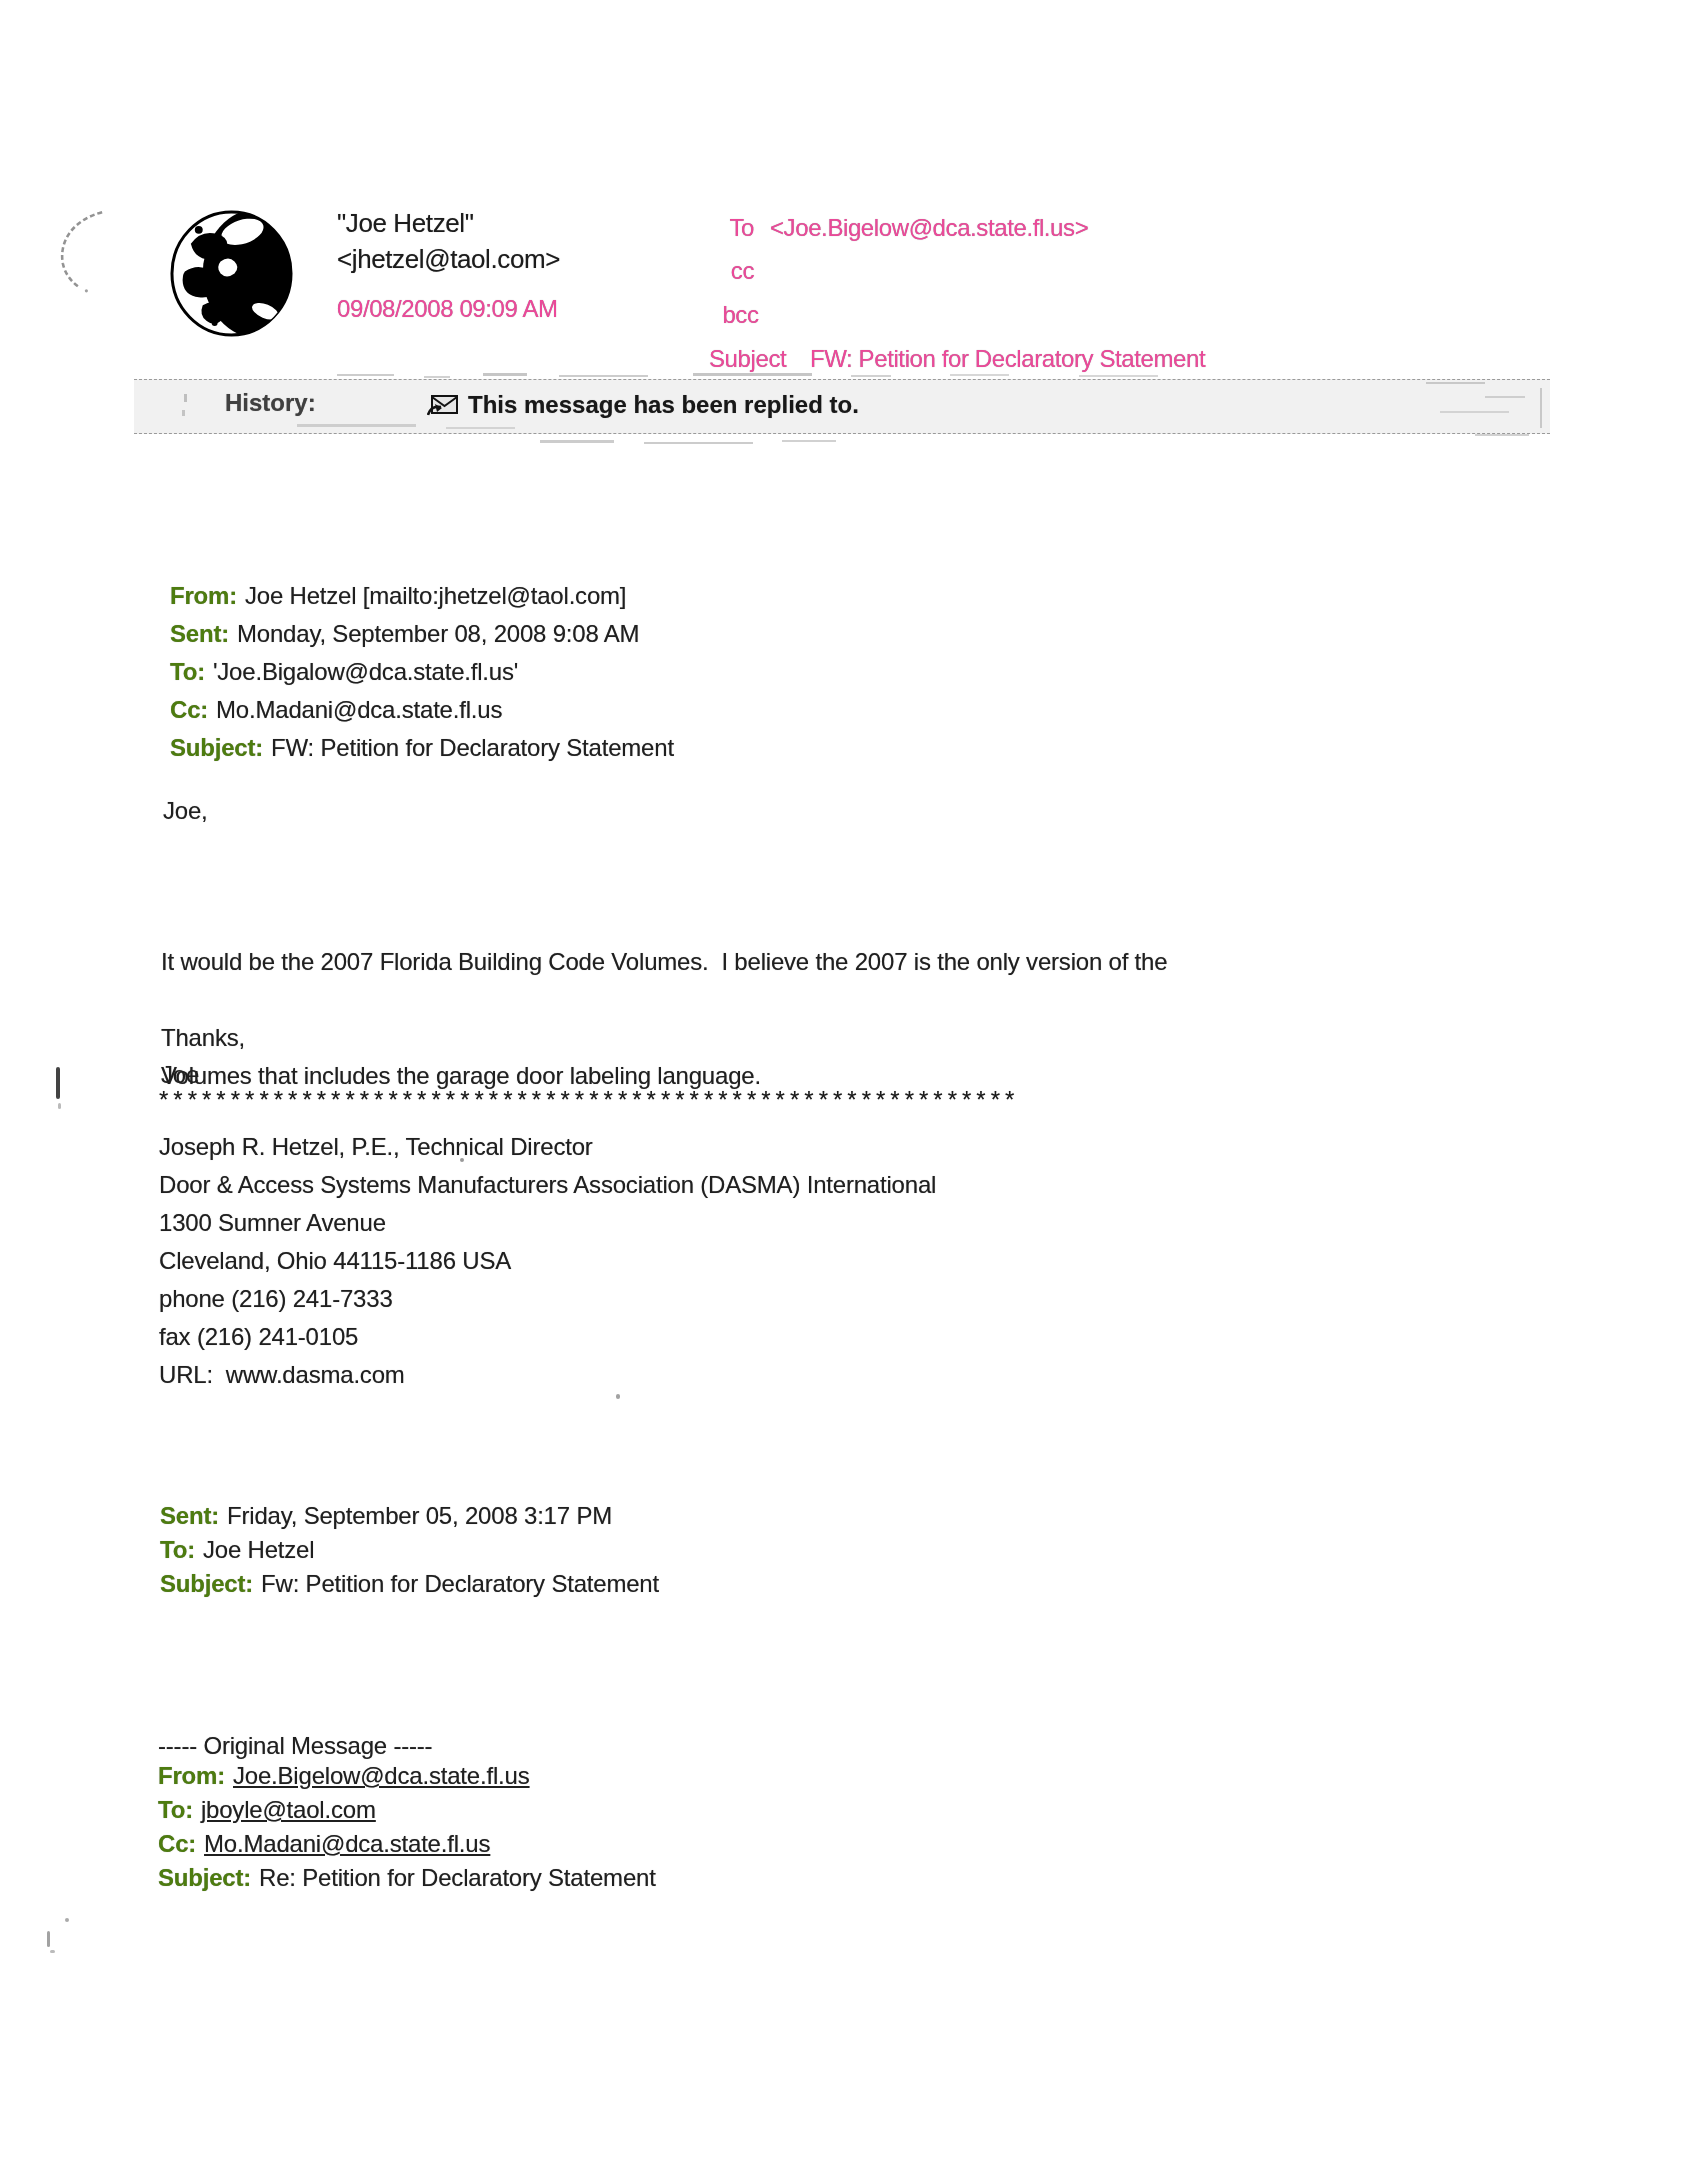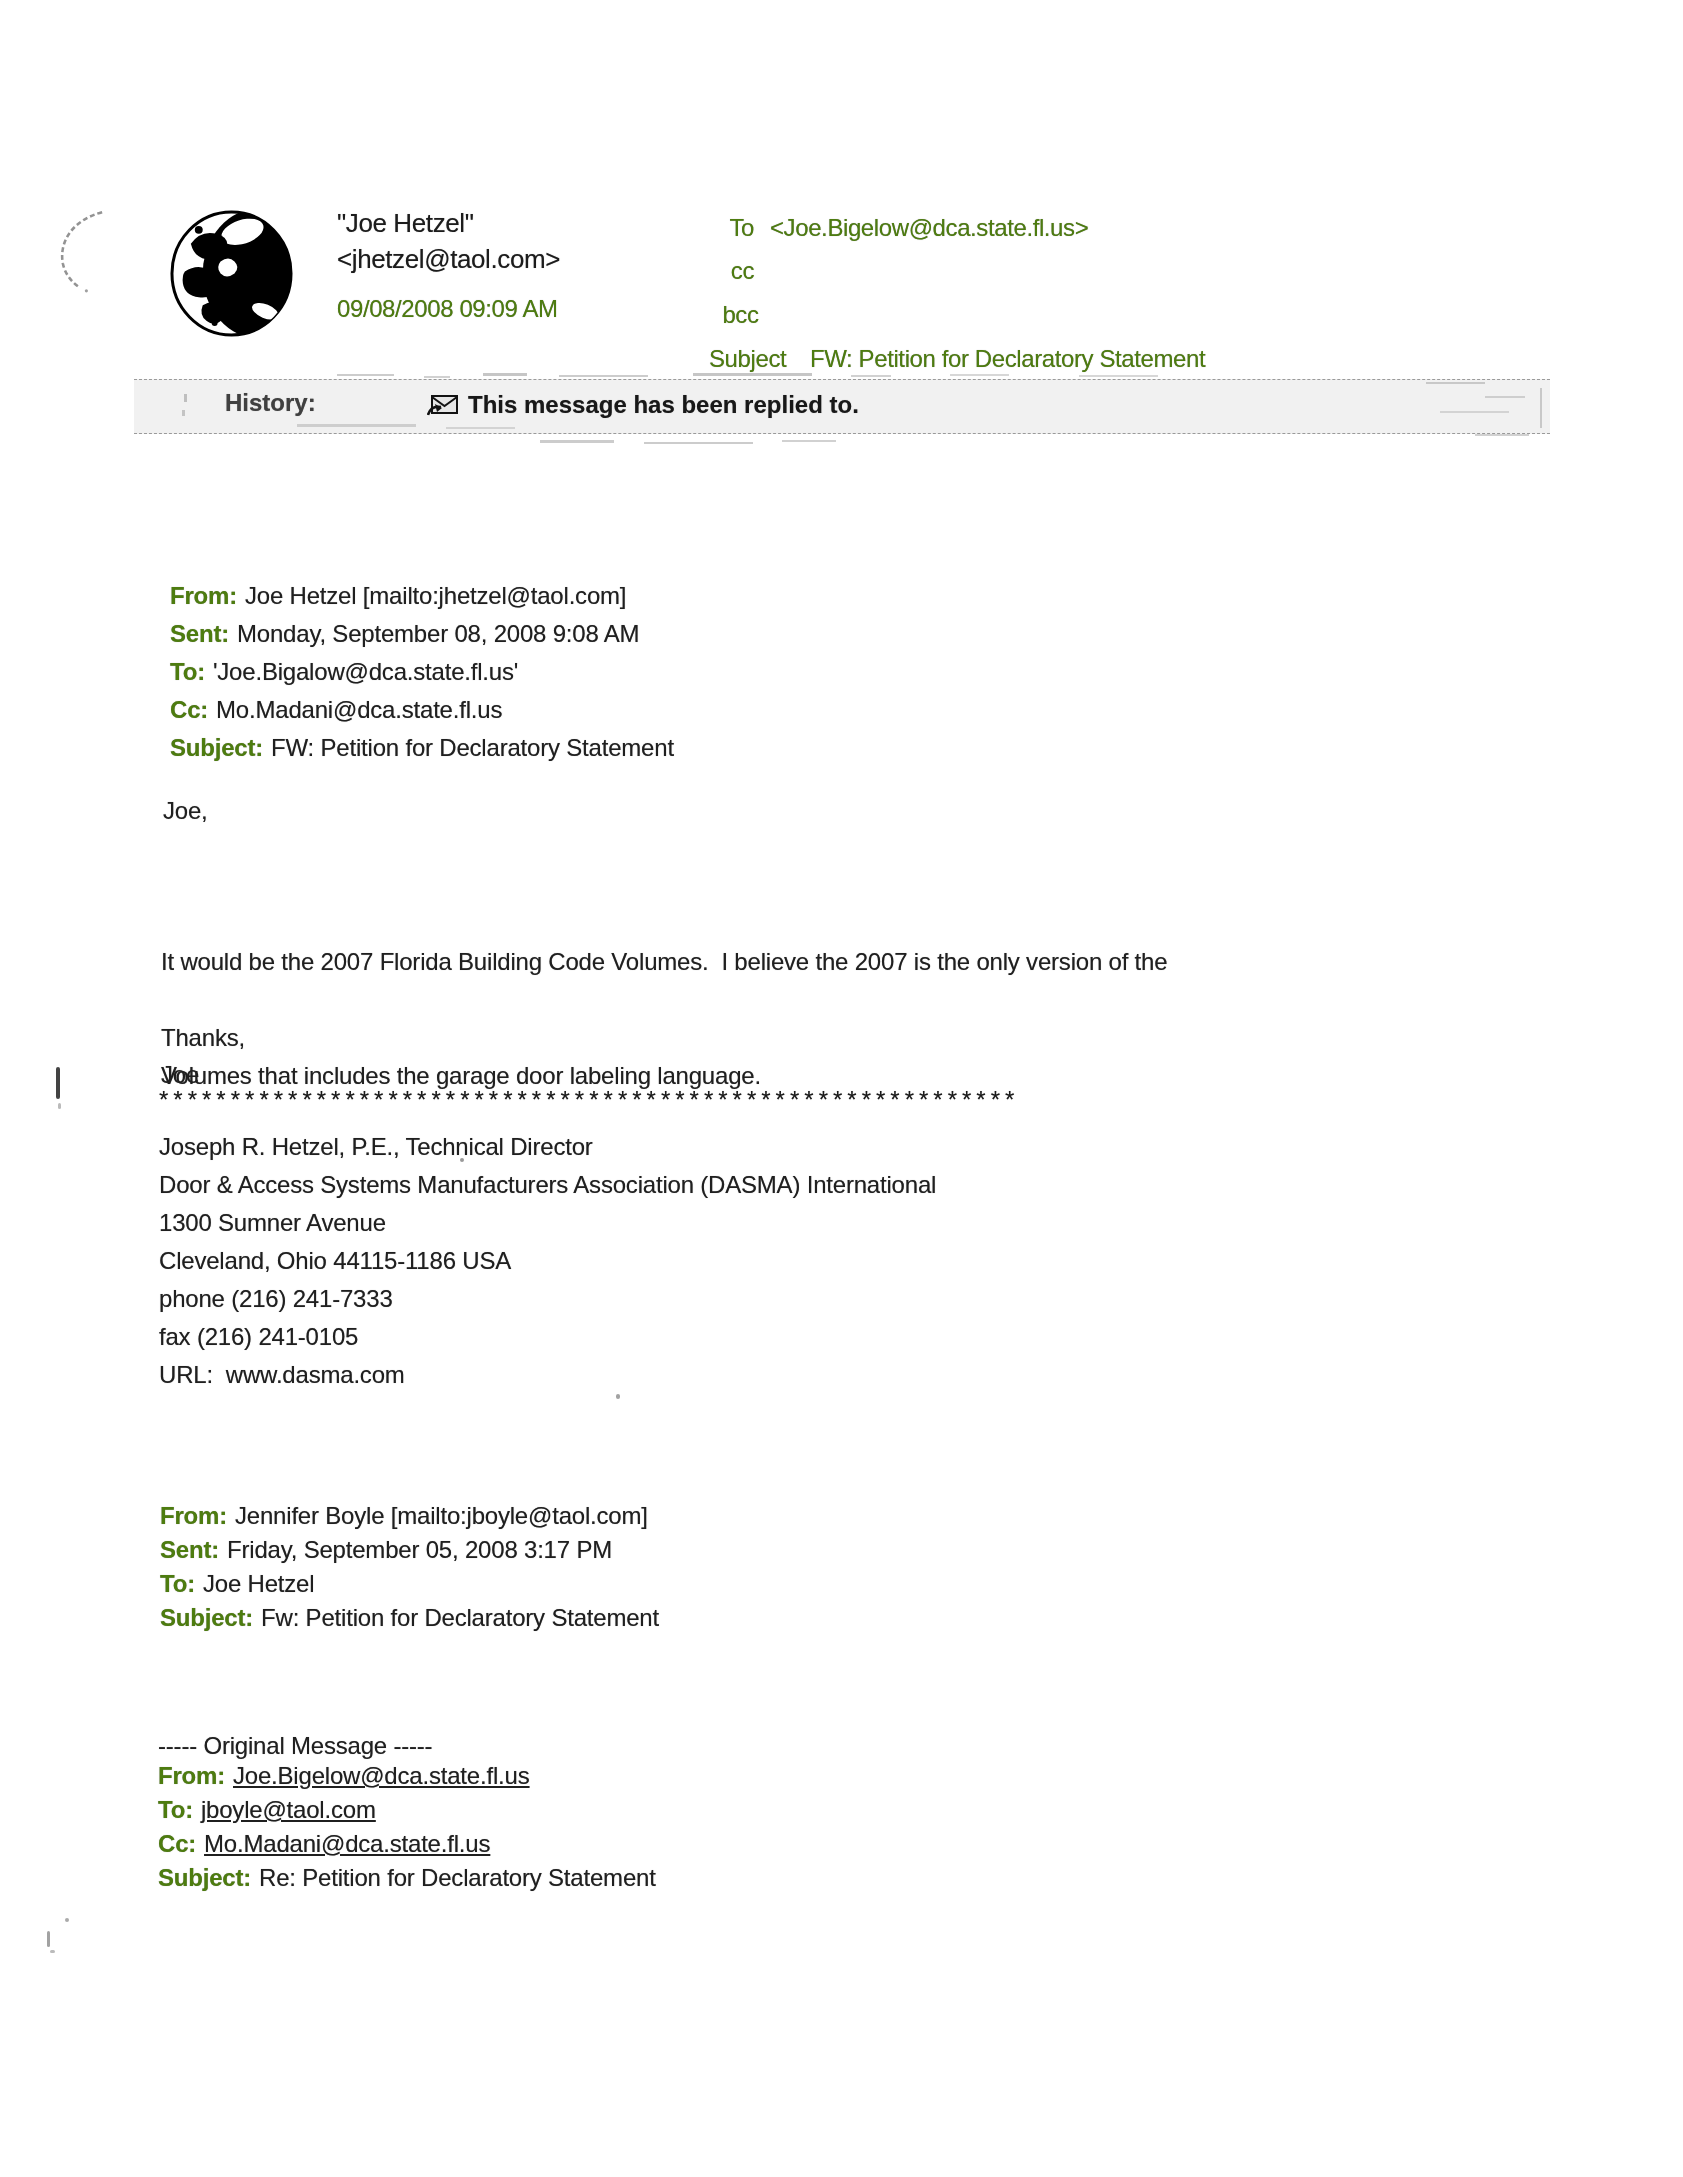--- a/index.html
+++ b/index.html
@@ -8,21 +8,21 @@
     width:1683px;height:2177px;
     background:#ffffff;
     overflow:hidden;
     font-family:"Liberation Sans", sans-serif;
     color:#1f1f1f;
     text-shadow:0 0 0.7px rgba(45,45,45,0.55);
   }
   .abs{position:absolute;}
   
   .notes-text{font-size:26px;letter-spacing:-0.4px;color:#1c1c1c;}
-  .notes-small{font-size:24px;letter-spacing:-0.4px;color:#4d7c0f;}
+  .notes-small{font-size:24px;letter-spacing:-0.4px;color:#ec4899;}
   .hdr-label{width:103px;text-align:right;}
   
   .history-bar{
     left:134px;top:379px;width:1416px;height:53px;
     background:#f1f1f1;
     border-top:1px dashed #9a9a9a;
     border-bottom:1px dashed #9a9a9a;
   }
   .history-label{left:91px;top:9px;font-size:24px;font-weight:700;color:#404040;}
   .history-status{left:334px;top:11px;font-size:24px;font-weight:700;color:#181818;}
@@ -134,21 +134,20 @@
     <div class="row">Joseph R. Hetzel, P.E., Technical Director</div>
     <div class="row">Door &amp; Access Systems Manufacturers Association (DASMA) International</div>
     <div class="row">1300 Sumner Avenue</div>
     <div class="row">Cleveland, Ohio 44115-1186 USA</div>
     <div class="row">phone (216) 241-7333</div>
     <div class="row">fax (216) 241-0105</div>
     <div class="row">URL:  www.dasma.com</div>
   </div>
 
   <div class="abs mail-block tight" style="left:160px;top:1499px;">
-    <div class="row"><b>From:</b><span>Jennifer Boyle [mailto:jboyle@taol.com]</span></div>
     <div class="row"><b>Sent:</b><span>Friday, September 05, 2008 3:17 PM</span></div>
     <div class="row"><b>To:</b><span>Joe Hetzel</span></div>
     <div class="row"><b>Subject:</b><span>Fw: Petition for Declaratory Statement</span></div>
   </div>
 
   <div class="abs bodytext" style="left:158px;top:1727px;">----- Original Message -----</div>
   <div class="abs mail-block tight" style="left:158px;top:1759px;">
     <div class="row"><b>From:</b><span class="u">Joe.Bigelow@dca.state.fl.us</span></div>
     <div class="row"><b>To:</b><span class="u">jboyle@taol.com</span></div>
     <div class="row"><b>Cc:</b><span class="u">Mo.Madani@dca.state.fl.us</span></div>

